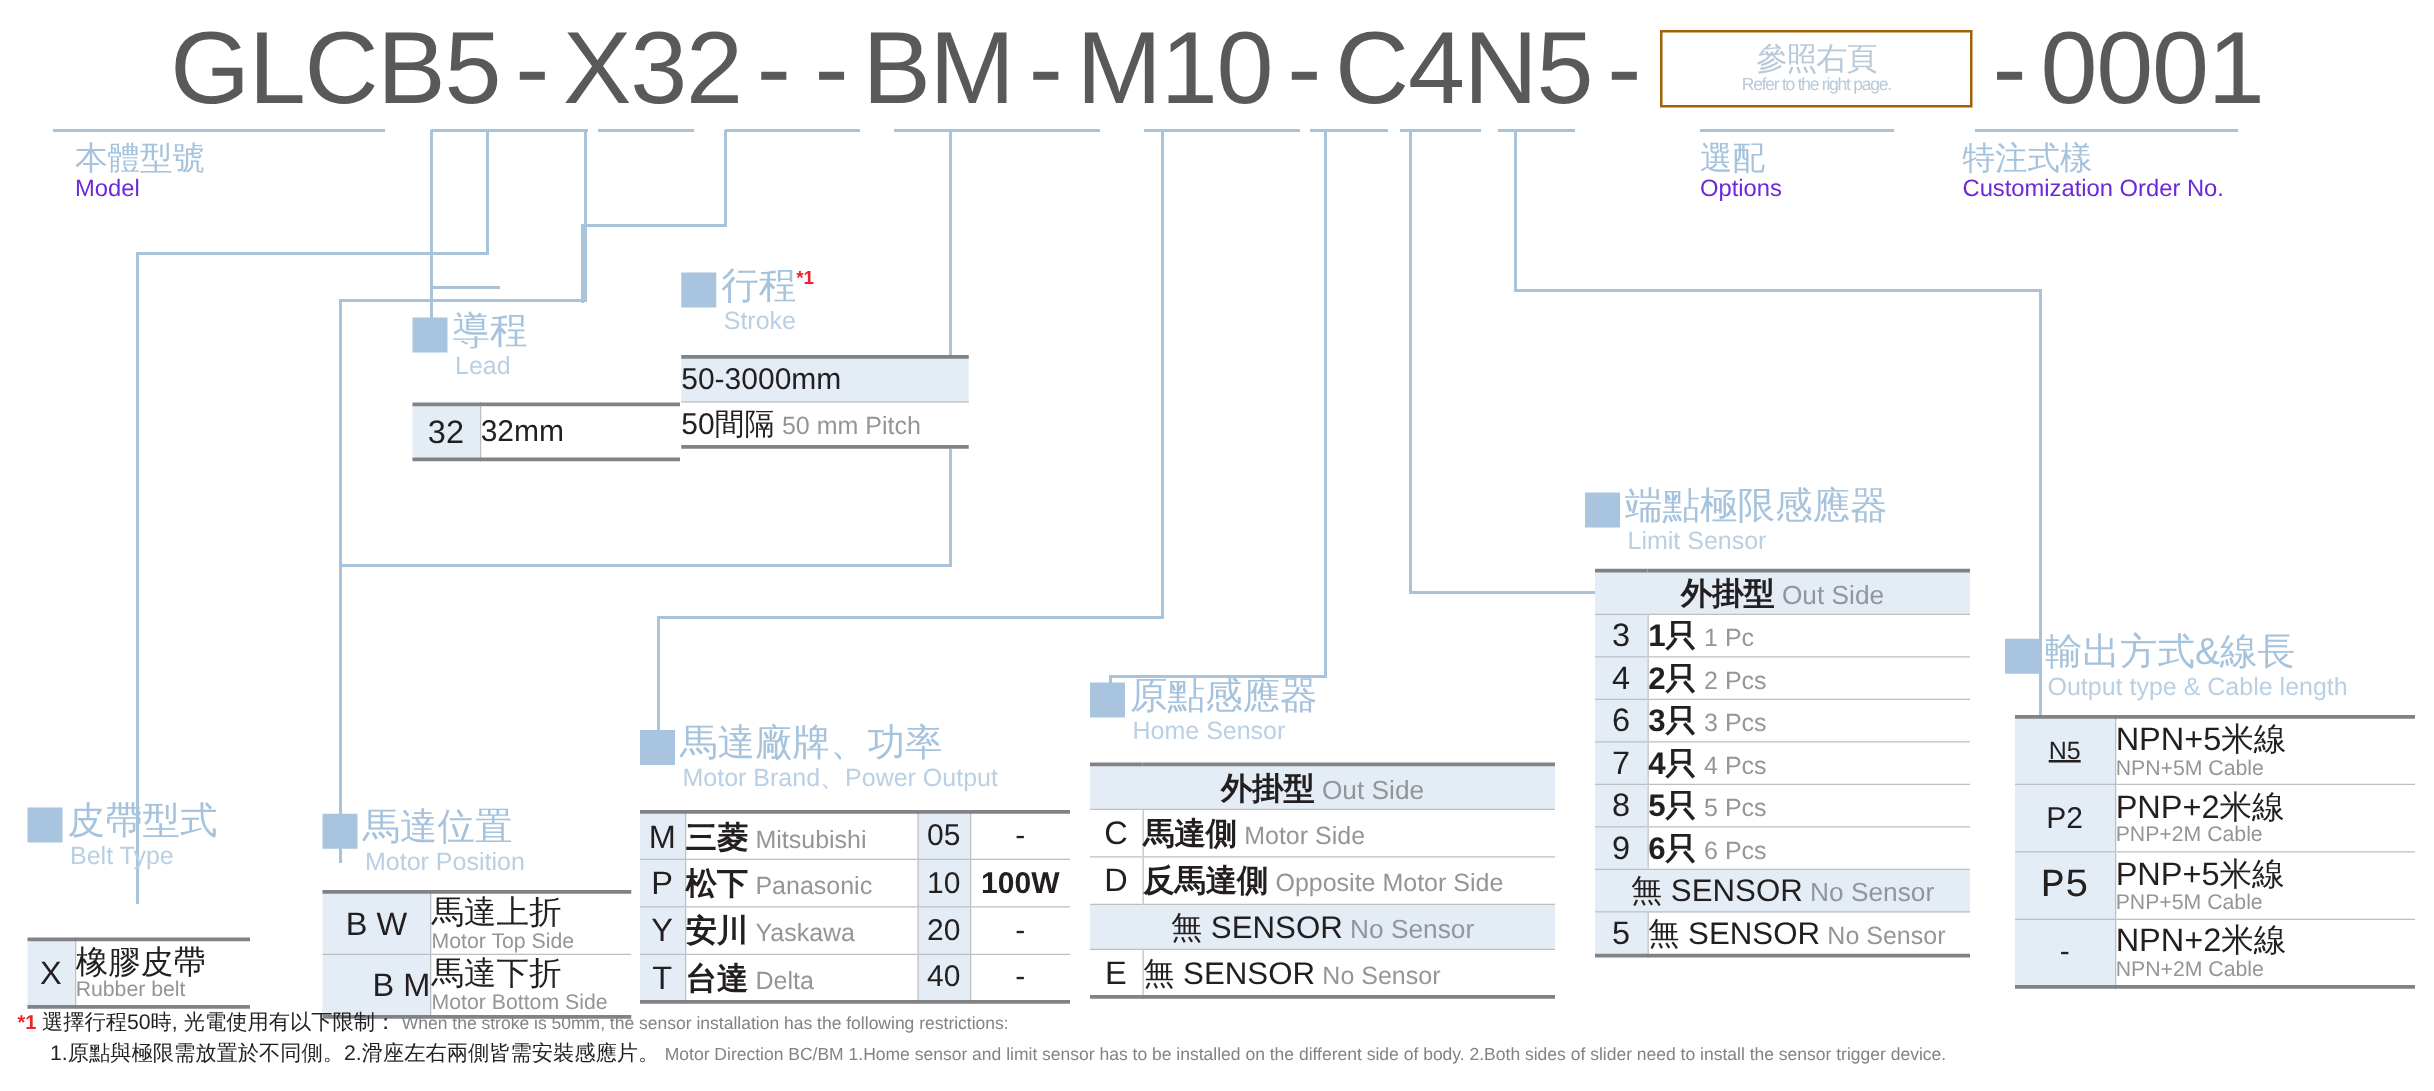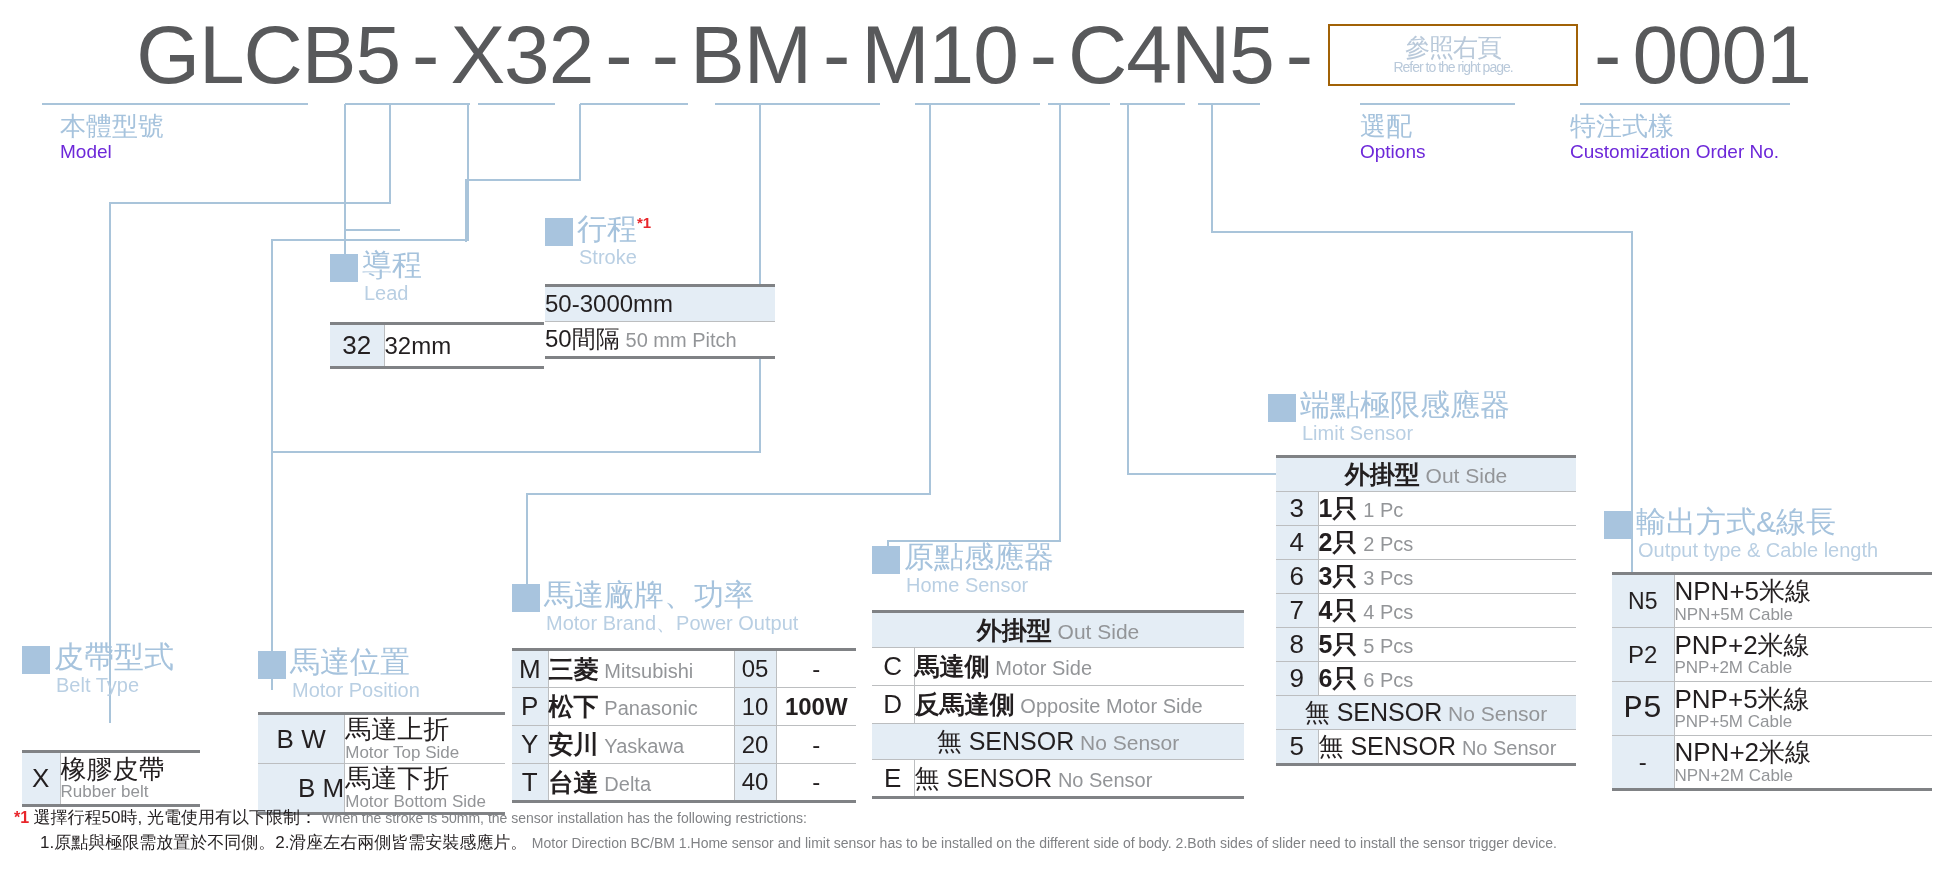--- a/index.html
+++ b/index.html
@@ -434,21 +434,21 @@
     <div class="hd">
       <span class="sq"></span>
       <span class="cn">輸出方式&amp;線長</span>
     </div>
     <div class="en">Output type &amp; Cable length</div>
   </div>
   <div class="tw" style="left:1612px; top:572px;">
     <table class="t" style="width:320px;">
       <tbody>
           <tr class="thick-top rowline">
-        <td class="code" style="width:62px;height:54px;font-size:23px;">N5</td>
+        <td class="code" style="width:80px;height:54px;font-size:20px;text-decoration:underline;">N5</td>
         <td class="d2">
           <span class="cn">NPN+5米線</span>
           <span class="en">NPN+5M Cable</span>
         </td>
       </tr>
       <tr class="rowline">
         <td class="code" style="height:54px;font-size:24px;">P2</td>
         <td class="d2">
           <span class="cn">PNP+2米線</span>
           <span class="en">PNP+2M Cable</span>

